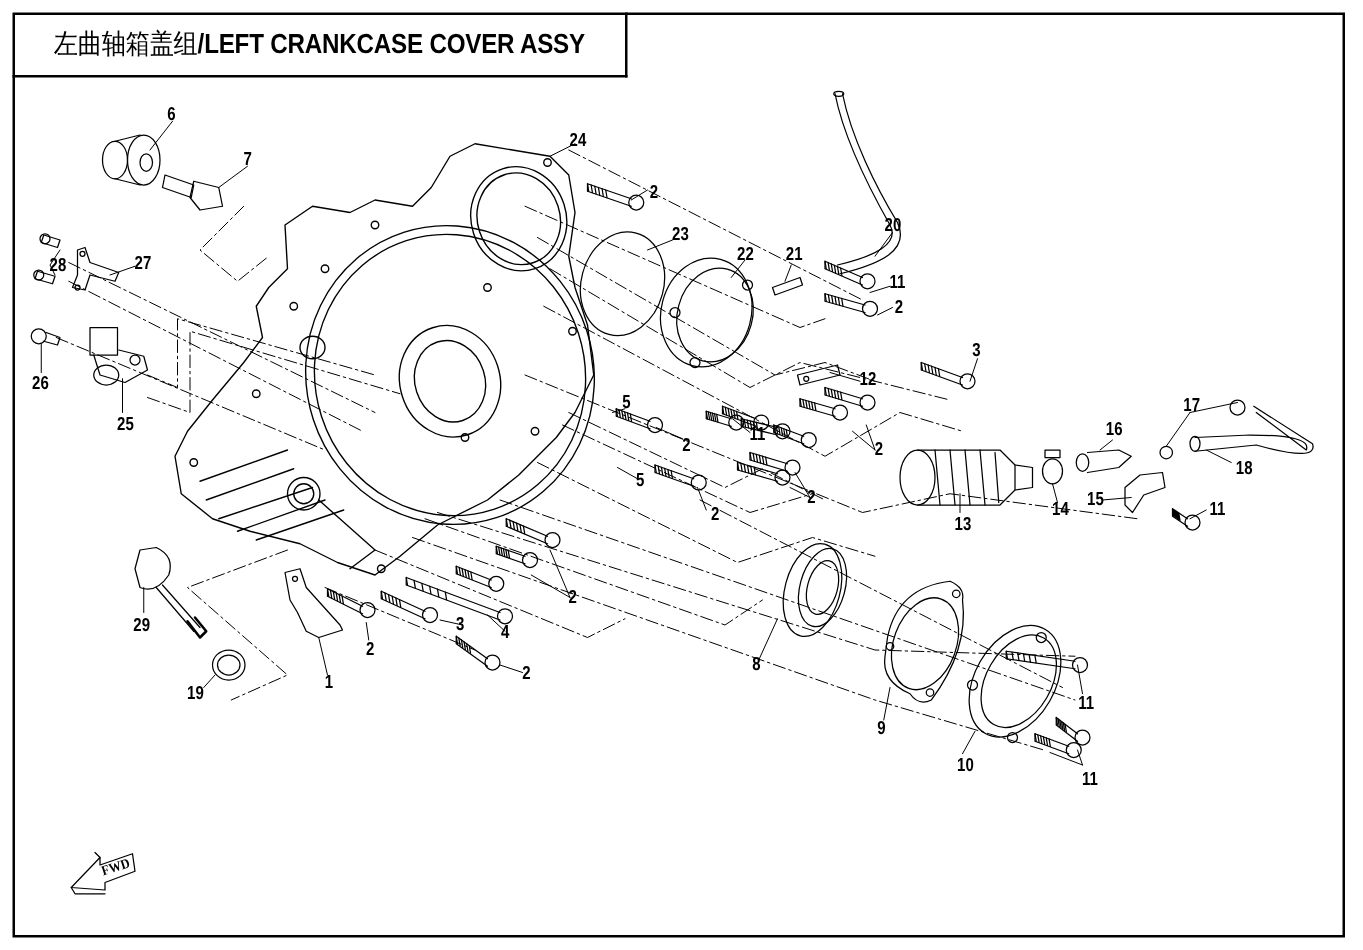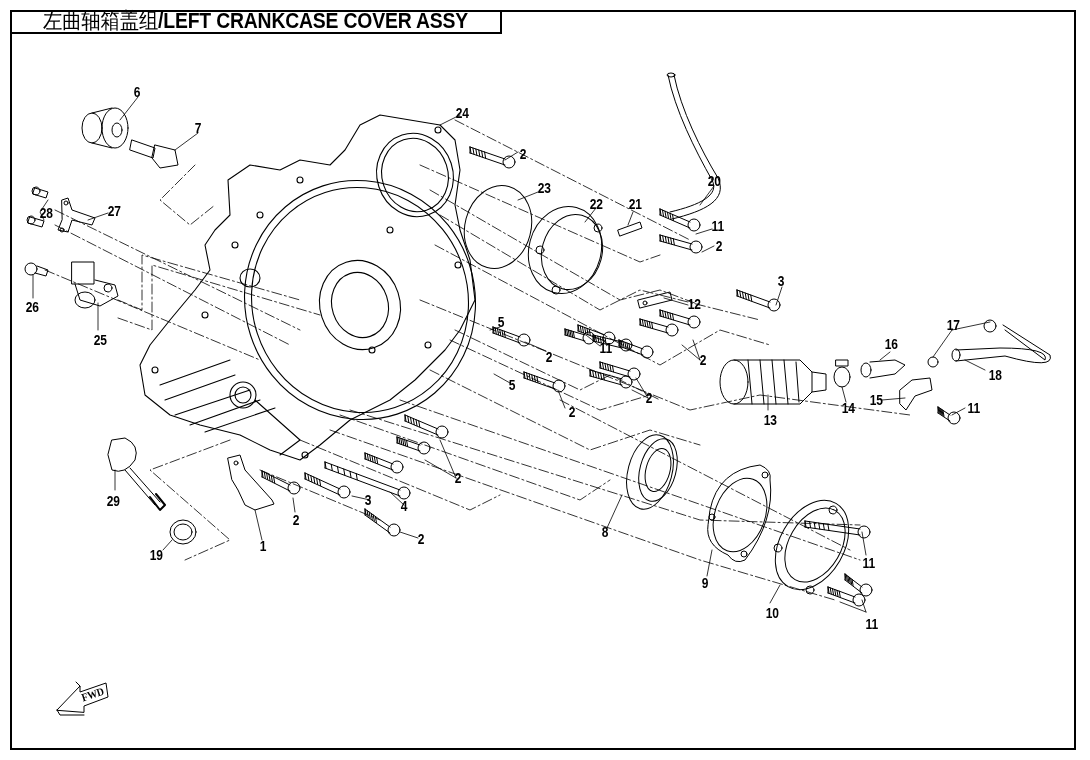--- a/index.html
+++ b/index.html
@@ -1,20 +1,20 @@
 <!DOCTYPE html>
 <html><head>
 <meta charset="utf-8">
 <style>
   html, body { margin: 0; padding: 0; background: #ffffff; }
   body { width: 1090px; height: 760px; position: relative; overflow: hidden;
          font-family: "Liberation Sans", sans-serif; }
   #frame { position: absolute; left: 10px; top: 10px; width: 1066px; height: 740px;
            border: 2px solid #000; box-sizing: border-box; }
-  #title-box { position: absolute; left: 10px; top: 10px; width: 492px; height: 24px;
+  #title-box { position: absolute; left: 10px; top: 10px; width: 492px; height: 52px;
                border: 2px solid #000; border-top: none; border-left: none; box-sizing: border-box;
                display: flex; align-items: center; justify-content: center; }
   #title-text { font-family: "Liberation Sans", sans-serif; font-size: 22px; font-weight: normal;
                 letter-spacing: -0.2px; color: #000; transform: scaleX(0.88); white-space: nowrap; }
   #title-text .en { font-weight: bold; }
   svg#diagram { position: absolute; left: 0; top: 0; }
   .callout { position: absolute; font-family: "Liberation Sans", sans-serif; font-weight: bold;
              font-size: 15px; color: #000; transform: scaleX(0.8); transform-origin: center;
              line-height: 1; white-space: nowrap; }
 </style>

